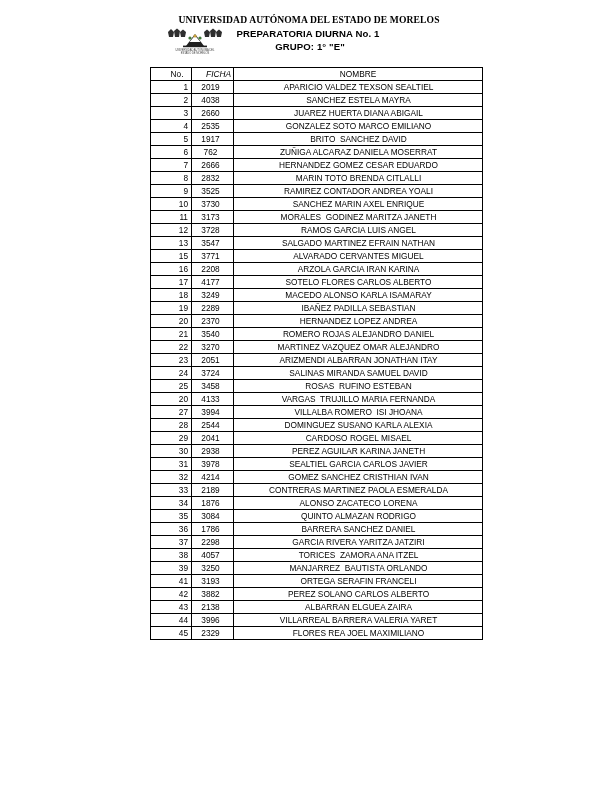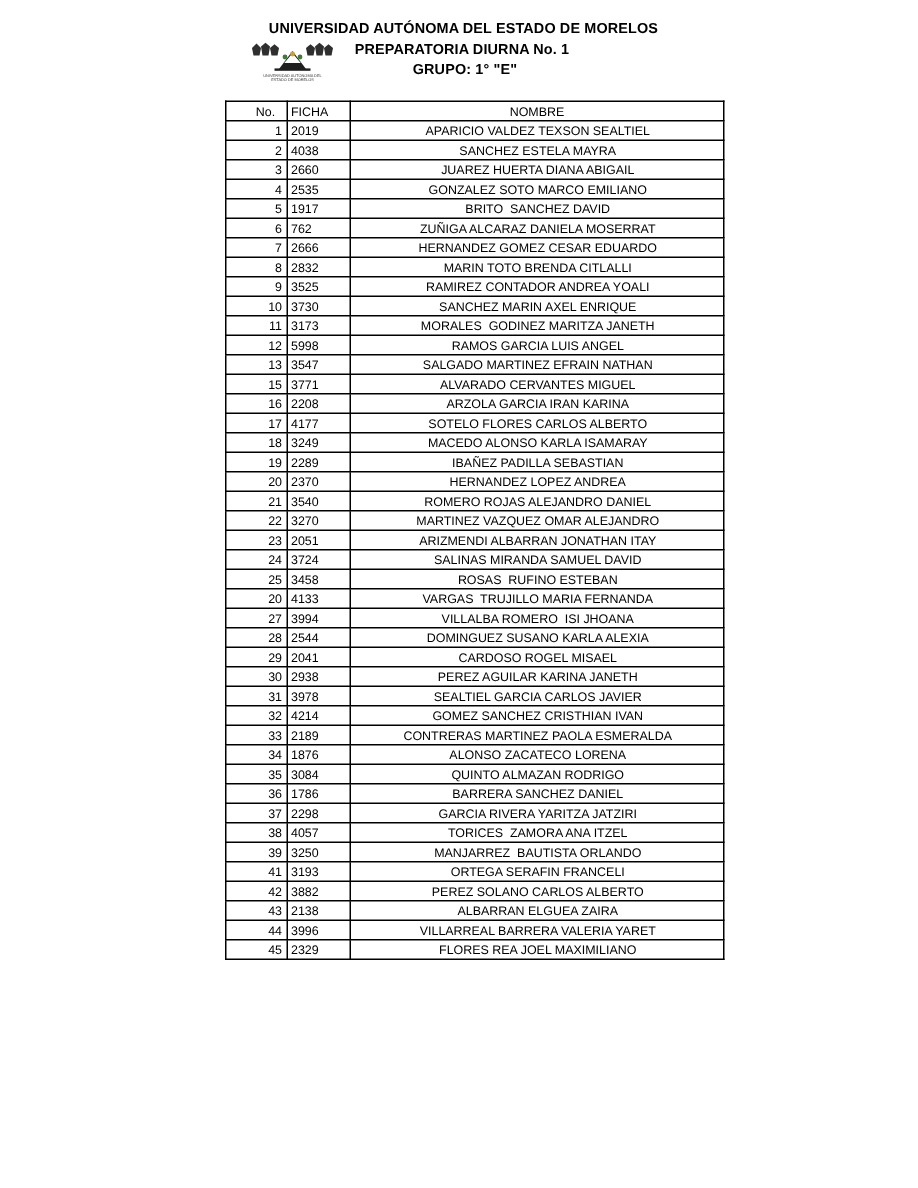--- a/index.html
+++ b/index.html
@@ -30,21 +30,21 @@
     width: 612px;
     text-align: center;
   }
   .title-line {
     font-size: 9.6px;
     font-weight: bold;
     line-height: 13.5px;
     letter-spacing: 0.1px;
     white-space: nowrap;
   }
-  .title-line.l1 { padding-left: 6px; }
+  .title-line.l1 { padding-left: 6px; font-family: Liberation Serif, serif; }
   .title-line.l2 { padding-left: 4px; }
   .title-line.l3 { padding-left: 8px; }
 
   
   .logo {
     position: absolute;
     left: 166px;
     top: 28px;
     width: 58px;
     height: 27px;
@@ -76,25 +76,25 @@
   .col-nom  { width: 244px; text-align: left; }
 
   thead th {
     font-weight: bold;
     text-align: center;
     height: 13px;
     line-height: 13px;
     font-size: 8.6px;
   }
   thead th.col-no { text-align: center; padding-left: 14px; }
-  thead th.col-ficha { text-align: left; }
+  thead th.col-ficha { text-align: right; font-style: italic; }
   thead th.col-nom { text-align: center; }
 
   tbody td.col-no    { text-align: right; padding-right: 3px; }
-  tbody td.col-ficha { text-align: left; padding-right: 6px; }
+  tbody td.col-ficha { text-align: center; padding-right: 6px; }
   tbody td.col-nom   { text-align: center;  padding-left: 3px; }
 </style>
 </head>
 <body>
 
 <div class="page">
 
   <div class="doc-header">
     <div class="title-line l1">UNIVERSIDAD AUTÓNOMA DEL ESTADO DE MORELOS</div>
     <div class="title-line l2">PREPARATORIA DIURNA No. 1</div>
@@ -186,21 +186,21 @@
           <td class="col-ficha">3730</td>
           <td class="col-nom">SANCHEZ MARIN AXEL ENRIQUE</td>
         </tr>
         <tr>
           <td class="col-no">11</td>
           <td class="col-ficha">3173</td>
           <td class="col-nom">MORALES  GODINEZ MARITZA JANETH</td>
         </tr>
         <tr>
           <td class="col-no">12</td>
-          <td class="col-ficha">5998</td>
+          <td class="col-ficha">3728</td>
           <td class="col-nom">RAMOS GARCIA LUIS ANGEL</td>
         </tr>
         <tr>
           <td class="col-no">13</td>
           <td class="col-ficha">3547</td>
           <td class="col-nom">SALGADO MARTINEZ EFRAIN NATHAN</td>
         </tr>
         <tr>
           <td class="col-no">15</td>
           <td class="col-ficha">3771</td>

